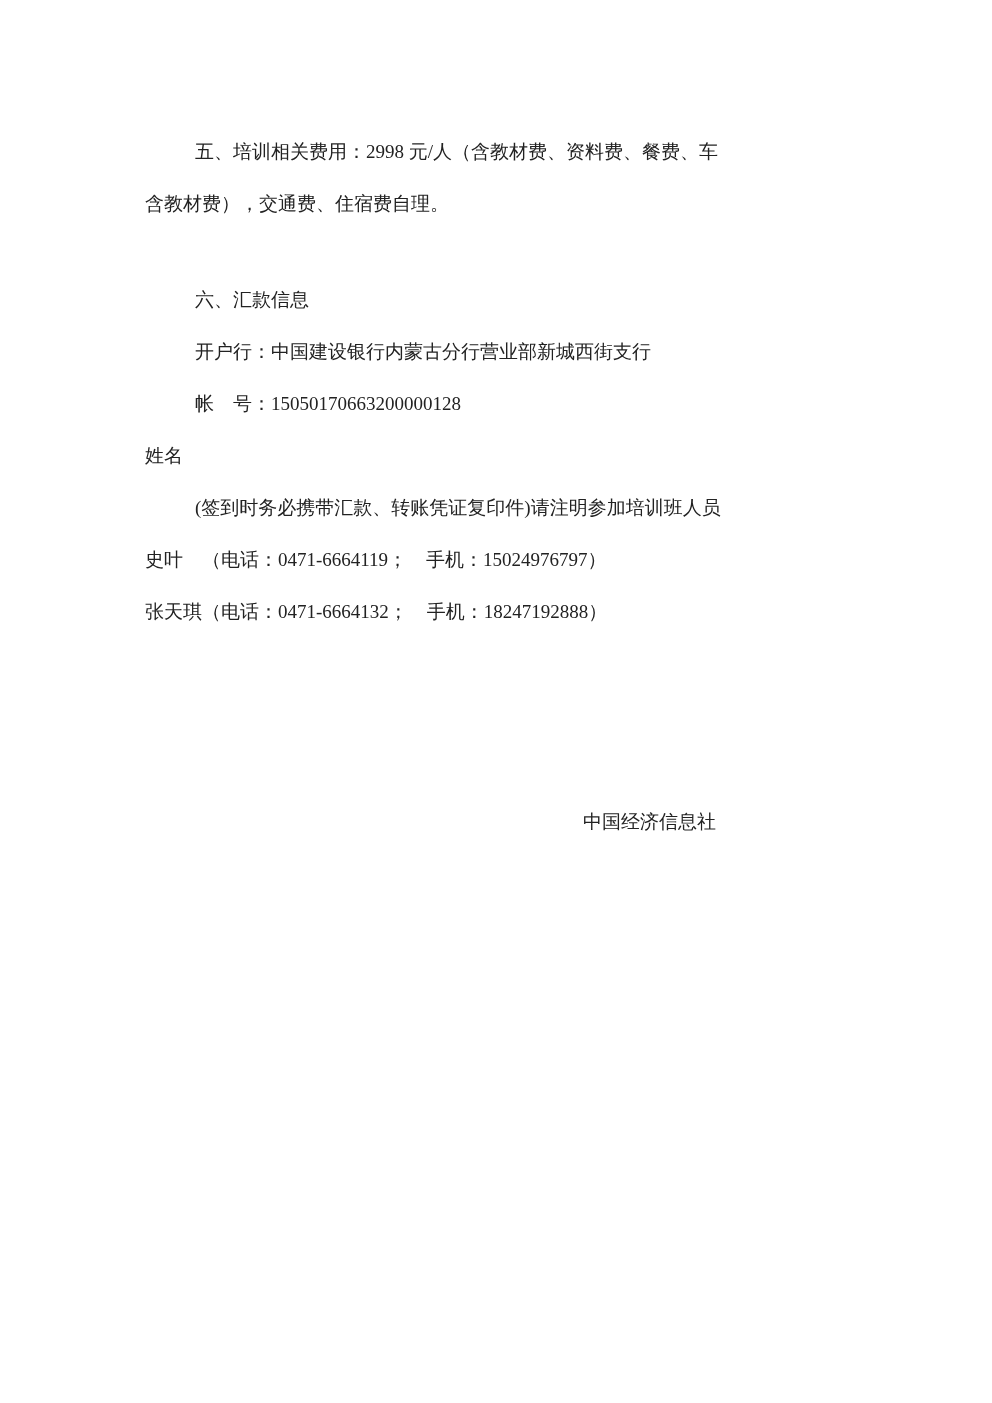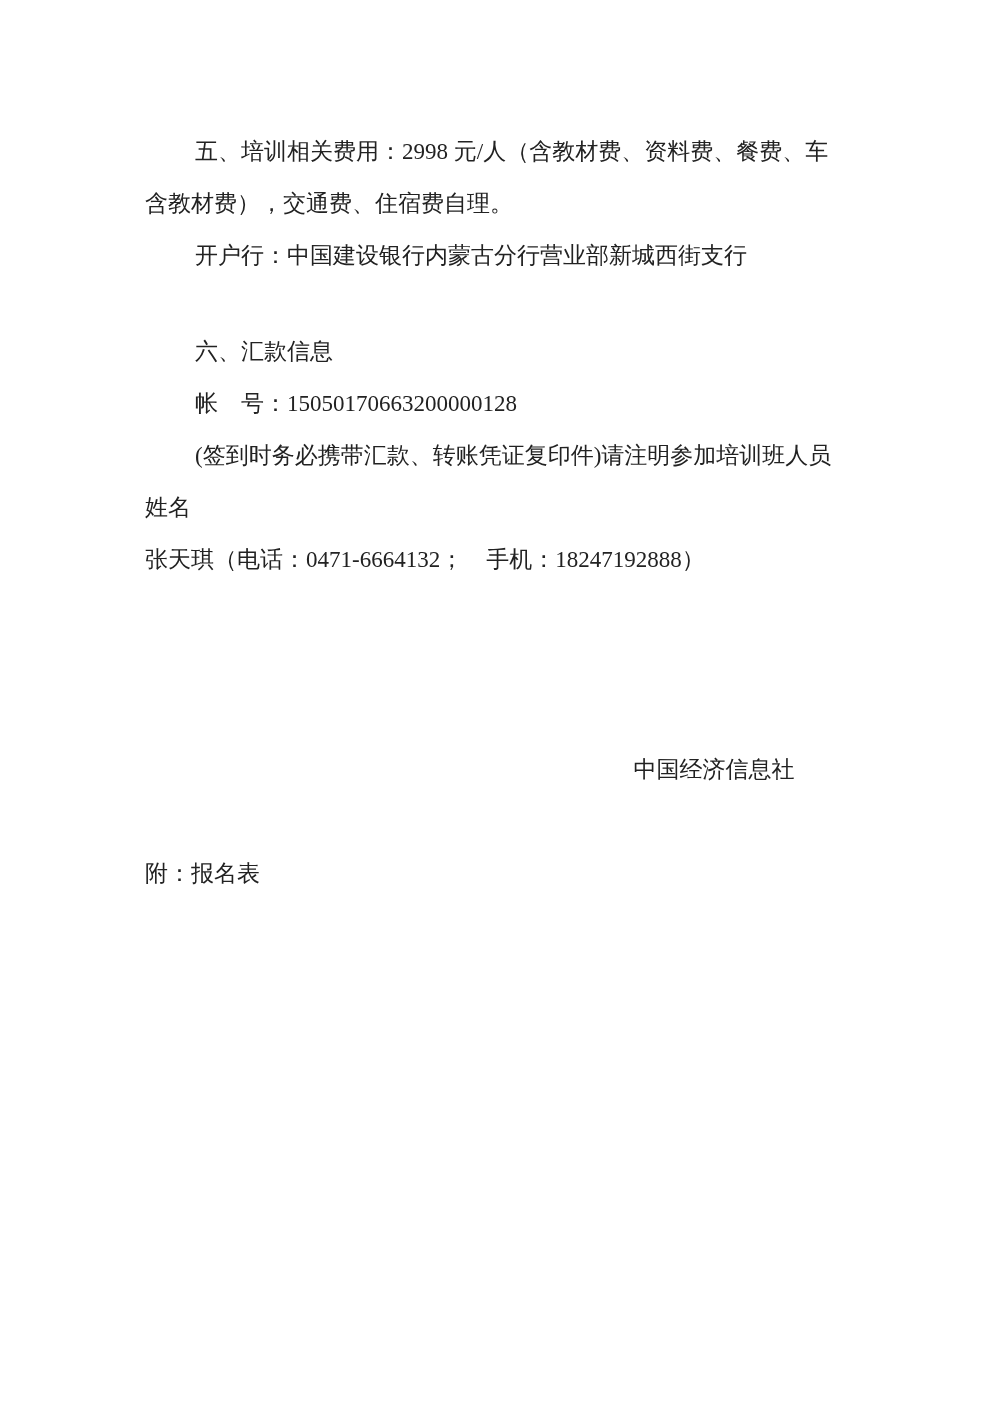--- a/index.html
+++ b/index.html
@@ -7,70 +7,69 @@
     padding: 0;
     background: #ffffff;
   }
   .page {
     position: relative;
     width: 992px;
     height: 1391px;
     background: #ffffff;
     color: #222222;
     font-family: "Liberation Serif", "DejaVu Serif", serif;
-    font-size: 23px;
+    font-size: 19px;
     overflow: hidden;
   }
   .content {
     position: absolute;
     left: 145px;
     top: 126px;
     width: 700px;
   }
   .line {
     height: 52px;
     line-height: 52px;
     white-space: pre;
   }
   .indent {
     padding-left: 50px;
   }
   .sig-block {
     margin-top: 158px;
     margin-left: auto;
     width: 262px;
-    text-align: center;
   }
   .attachment-line {
     margin-top: 52px;
   }
 </style>
 </head>
 <body>
 
 <div class="page">
   <div class="content">
 
     <div>
       <div class="line indent">五、培训相关费用：2998 元/人（含教材费、资料费、餐费、车</div>
       <div class="line">含教材费），交通费、住宿费自理。</div>
     </div>
 
     <div>
+      <div class="line indent" style="margin-top: 44px;">六、汇款信息</div>
       <div class="line indent">开户行：中国建设银行内蒙古分行营业部新城西街支行</div>
-      <div class="line indent" style="margin-top: 44px;">六、汇款信息</div>
       <div class="line indent">帐　号：15050170663200000128</div>
+      <div class="line">姓名</div>
       <div class="line indent">(签到时务必携带汇款、转账凭证复印件)请注明参加培训班人员</div>
-      <div class="line">姓名</div>
     </div>
 
     <div>
+      <div class="line">史叶　（电话：0471-6664119；　手机：15024976797）</div>
       <div class="line">张天琪（电话：0471-6664132；　手机：18247192888）</div>
     </div>
 
     <div class="sig-block">
       <div class="line">中国经济信息社</div>
     </div>
 
-    <div class="line attachment-line">附：报名表</div>
 
   </div>
 </div>
 
 </body></html>

